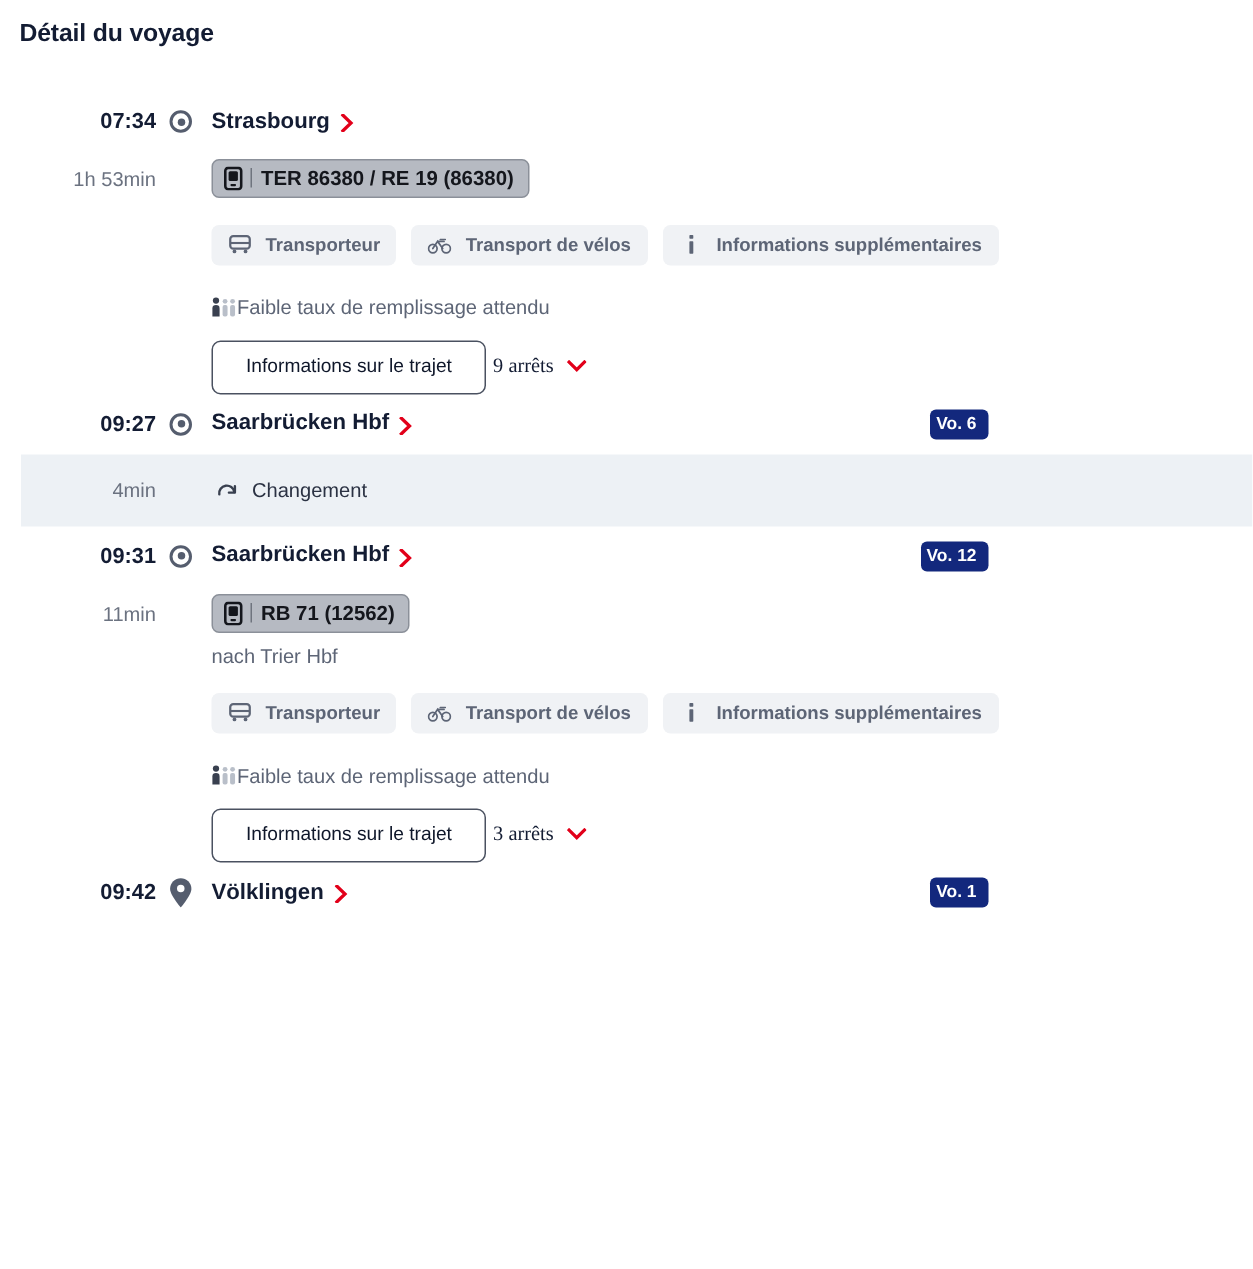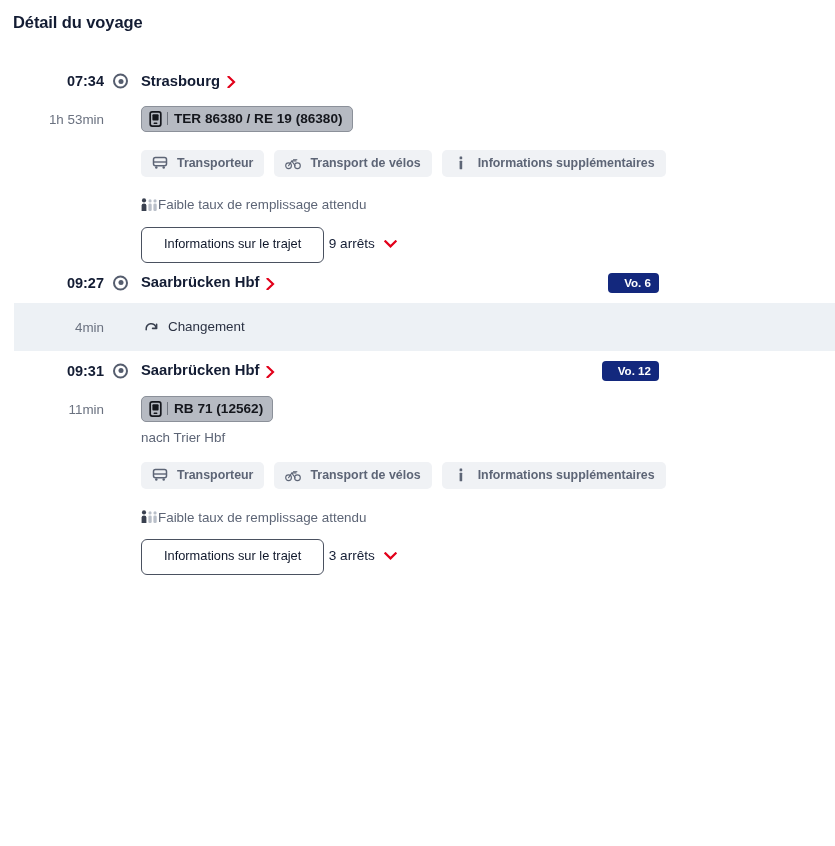--- a/index.html
+++ b/index.html
@@ -97,21 +97,21 @@
     display: flex;
     align-items: center;
   }
 
   .platform-badge {
     background: #13287d;
     color: #ffffff;
     font-size: 11.6px;
     font-weight: bold;
     border-radius: 4px;
-    padding: 4px 8px 5px 16px;
+    padding: 4px 8px 5px 4px;
     line-height: 1;
     white-space: nowrap;
   }
 
   
   .marker-dot {
     position: absolute;
     left: 9px;
     top: 50%;
     transform: translateY(-50%);
@@ -297,20 +297,21 @@
     display: inline-flex;
     align-items: center;
     gap: 9px;
     margin-top: 25px;
     cursor: pointer;
   }
   .stops-label {
     font-size: 13.6px;
     color: #131c33;
     line-height: 1;
+    font-family: Liberation Serif, serif;
   }
   .chev-down { width: 13px; height: 8px; }
   .chev-down svg { display: block; }
 
   
   .transfer {
     position: relative;
     height: 48px;
   }
   .transfer-bg {
@@ -612,14 +613,41 @@
         <span class="chev-down">
           <svg viewBox="0 0 13 8" width="13" height="8">
               <path d="M1.4 1.4 L6.5 6.4 L11.6 1.4" fill="none" stroke="#e2001a" stroke-width="2.2" stroke-linecap="square"></path>
             </svg>
         </span>
       </div>
 
     </div>
   </div>
 
+  <div class="row station-row">
+    <div class="col-time">
+      <span class="station-time">09:42</span>
+    </div>
+    <div class="col-marker">
+      <div class="stub stub-solid stub-top" style="height:42%"></div>
+      <div class="marker-pin">
+        <svg viewBox="0 0 17 21" width="17" height="21">
+          <path d="M8.5 20.4 C8.5 20.4 15.6 12.2 15.6 8.1 A7.1 7.1 0 0 0 1.4 8.1 C1.4 12.2 8.5 20.4 8.5 20.4 Z" fill="#555d6e"></path>
+          <circle cx="8.5" cy="7.9" r="2.5" fill="#ffffff"></circle>
+        </svg>
+      </div>
+    </div>
+    <div class="col-body">
+      <div class="station-name-wrap">
+        <span class="station-name">Völklingen</span>
+        <span class="chev-right">
+          <svg viewBox="0 0 9 12" width="9" height="12">
+              <path d="M1.6 0.8 L7 6 L1.6 11.2" fill="none" stroke="#e2001a" stroke-width="2.2" stroke-linecap="square"></path>
+            </svg>
+        </span>
+      </div>
+    </div>
+    <div class="station-right">
+      <span class="platform-badge">Vo. 1</span>
+    </div>
+  </div>
 
 </div>
 
 </body></html>

